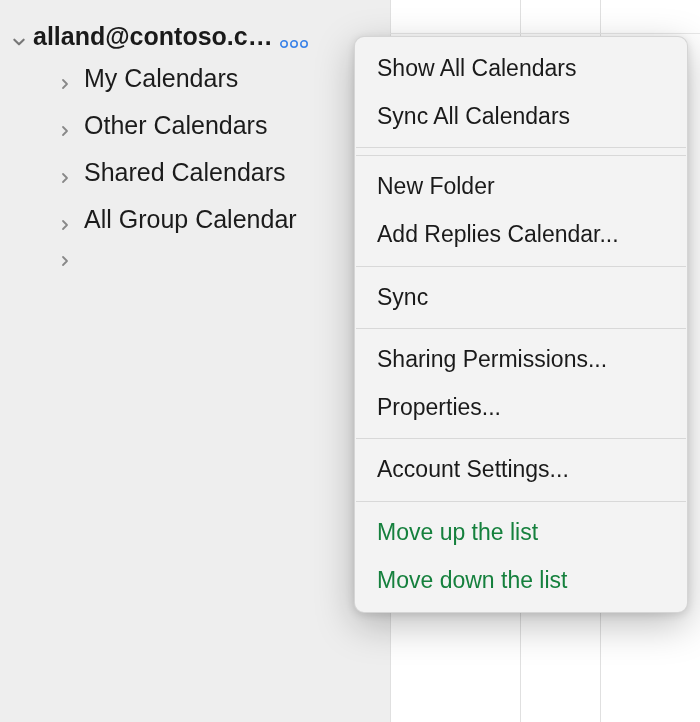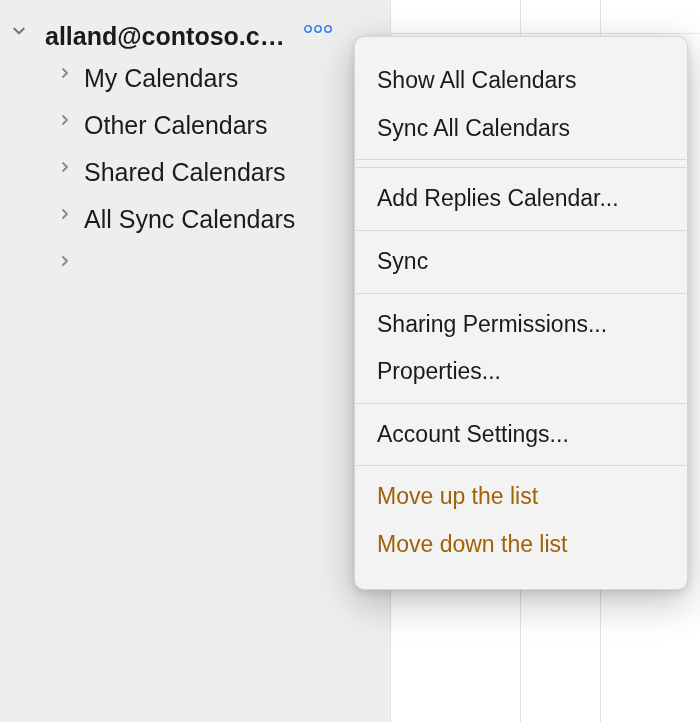--- a/index.html
+++ b/index.html
@@ -50,24 +50,23 @@
       position: absolute;
       left: 0;
       top: 0;
       width: 390px;
       height: 722px;
       background: #eeeeee;
       padding-top: 18px;
     }
     .account-row {
       display: flex;
-      align-items: flex-start;
+      align-items: flex-end;
       padding: 4px 10px 4px 10px;
       cursor: pointer;
-      gap: 12px;
     }
     .chevron-down {
       display: inline-flex;
       align-items: center;
       justify-content: center;
       width: 18px;
       height: 18px;
       margin-right: 5px;
       color: #777;
     }
@@ -89,21 +88,21 @@
       flex-shrink: 0;
     }
     .more-dots svg circle {
       fill: none;
       stroke: #3a82e8;
       stroke-width: 1.6;
     }
 
     .tree-item {
       display: flex;
-      align-items: flex-start;
+      align-items: flex-end;
       padding: 9px 10px 9px 56px;
       cursor: pointer;
       font-size: 25px;
       color: #1b1b1b;
       font-weight: 400;
     }
     .tree-chevron {
       display: inline-flex;
       width: 18px;
       height: 18px;
@@ -116,31 +115,31 @@
     
     .context-menu {
       position: absolute;
       left: 354px;
       top: 36px;
       width: 334px;
       background: #f3f3f3;
       border: 1px solid rgba(0,0,0,0.12);
       border-radius: 10px;
       box-shadow: 0 12px 38px rgba(0,0,0,0.25), 0 2px 8px rgba(0,0,0,0.12);
-      padding: 20px 0;
+      padding: 8px 0;
     }
     .menu-item {
       padding: 6px 22px;
       font-size: 23px;
       color: #1a1a1a;
       cursor: pointer;
       line-height: 1.55;
     }
     .menu-item.disabled {
-      color: #a16207;
+      color: #15803d;
       cursor: default;
     }
     .menu-sep {
       height: 1px;
       background: #d8d8d8;
       margin: 7px 1px;
     }
   </style>
 </head>
 <body>
@@ -195,37 +194,38 @@
     </span>
     <span>Shared Calendars</span>
   </div>
 
   <div class="tree-item">
     <span class="tree-chevron">
       <svg width="12" height="12" viewBox="0 0 12 12">
           <path d="M4 2 L8 6 L4 10" fill="none" stroke="currentColor" stroke-width="1.8" stroke-linecap="round" stroke-linejoin="round"></path>
         </svg>
     </span>
-    <span>All Sync Calendars</span>
+    <span>All Group Calendar</span>
   </div>
 
   <div class="tree-item">
     <span class="tree-chevron">
       <svg width="12" height="12" viewBox="0 0 12 12">
           <path d="M4 2 L8 6 L4 10" fill="none" stroke="currentColor" stroke-width="1.8" stroke-linecap="round" stroke-linejoin="round"></path>
         </svg>
     </span>
   </div>
 </div>
 
 <div class="context-menu">
   <div class="menu-item">Show All Calendars</div>
   <div class="menu-item">Sync All Calendars</div>
   <div class="menu-sep"></div>
   <div class="menu-sep"></div>
+  <div class="menu-item">New Folder</div>
   <div class="menu-item">Add Replies Calendar...</div>
   <div class="menu-sep"></div>
   <div class="menu-item">Sync</div>
   <div class="menu-sep"></div>
   <div class="menu-item">Sharing Permissions...</div>
   <div class="menu-item">Properties...</div>
   <div class="menu-sep"></div>
   <div class="menu-item">Account Settings...</div>
   <div class="menu-sep"></div>
   <div class="menu-item disabled">Move up the list</div>

